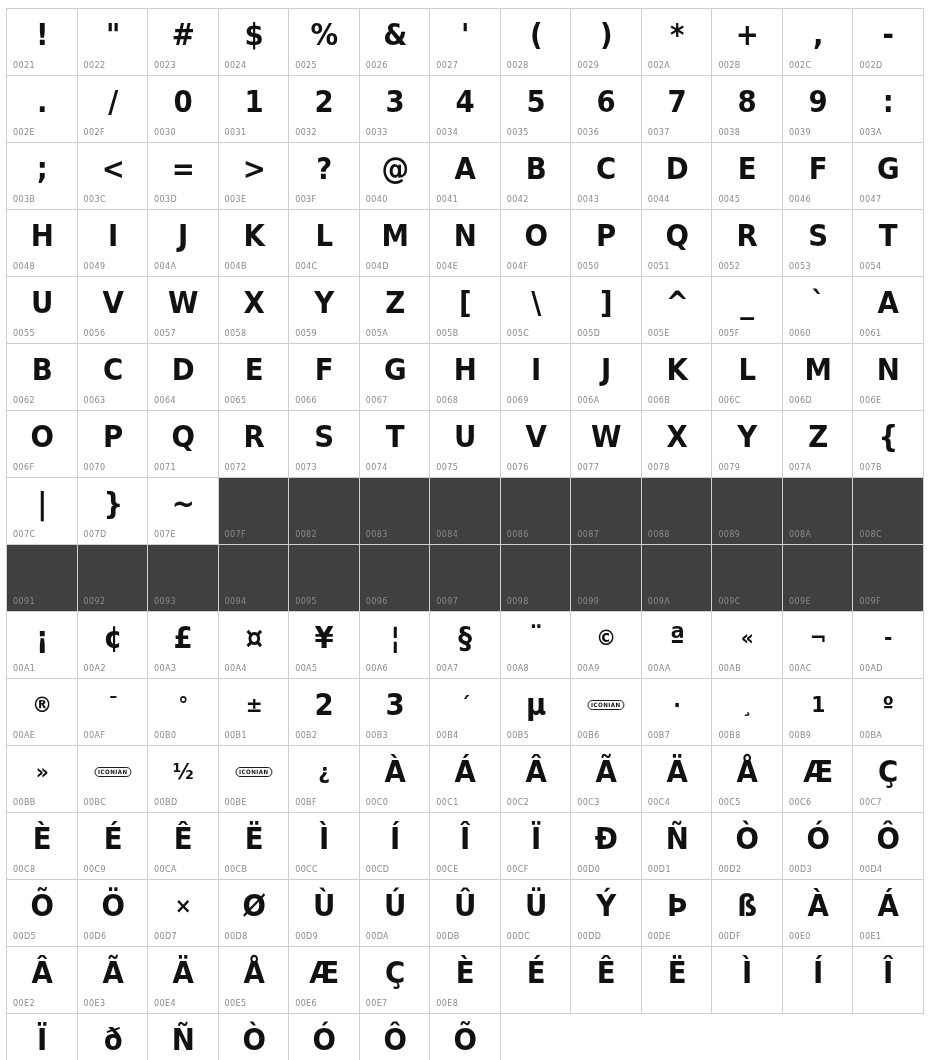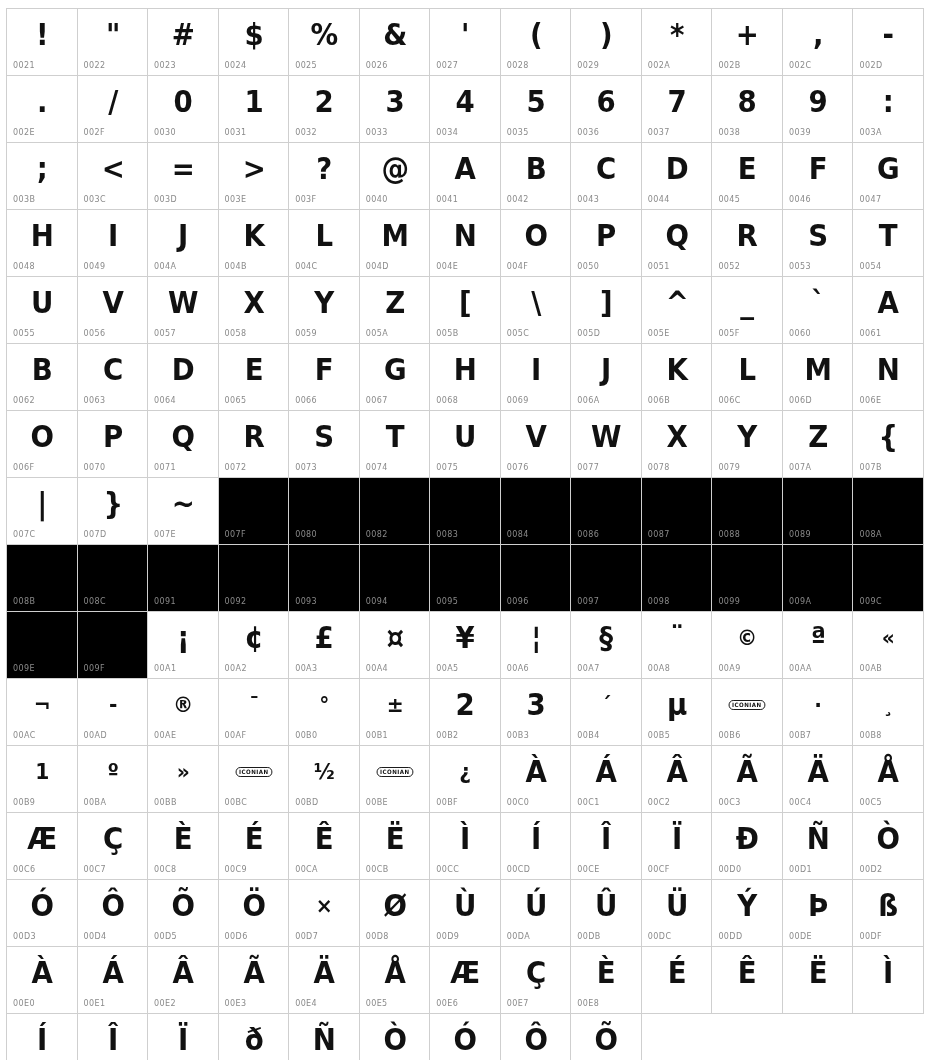--- a/index.html
+++ b/index.html
@@ -24,21 +24,21 @@
     box-sizing: border-box;
   }
   .cell {
     border-right: 1px solid #cfcfcf;
     border-bottom: 1px solid #cfcfcf;
     height: 67px;
     position: relative;
     box-sizing: border-box;
     background: #ffffff;
   }
-  .cell.empty { background: #000000; }
+  .cell.empty { background: #404040; }
   .glyph {
     position: absolute;
     left: 0;
     right: 0;
     top: 4px;
     height: 44px;
     display: flex;
     align-items: center;
     justify-content: center;
     font-family: "DejaVu Sans", sans-serif;
@@ -450,24 +450,20 @@
     <div class="cell">
       <div class="glyph">~</div>
       <div class="code">007E</div>
     </div>
     <div class="cell empty">
       <div class="glyph"></div>
       <div class="code">007F</div>
     </div>
     <div class="cell empty">
       <div class="glyph"></div>
-      <div class="code">0080</div>
-    </div>
-    <div class="cell empty">
-      <div class="glyph"></div>
       <div class="code">0082</div>
     </div>
     <div class="cell empty">
       <div class="glyph"></div>
       <div class="code">0083</div>
     </div>
     <div class="cell empty">
       <div class="glyph"></div>
       <div class="code">0084</div>
     </div>
@@ -483,24 +479,20 @@
       <div class="glyph"></div>
       <div class="code">0088</div>
     </div>
     <div class="cell empty">
       <div class="glyph"></div>
       <div class="code">0089</div>
     </div>
     <div class="cell empty">
       <div class="glyph"></div>
       <div class="code">008A</div>
-    </div>
-    <div class="cell empty">
-      <div class="glyph"></div>
-      <div class="code">008B</div>
     </div>
     <div class="cell empty">
       <div class="glyph"></div>
       <div class="code">008C</div>
     </div>
     <div class="cell empty">
       <div class="glyph"></div>
       <div class="code">0091</div>
     </div>
     <div class="cell empty">

